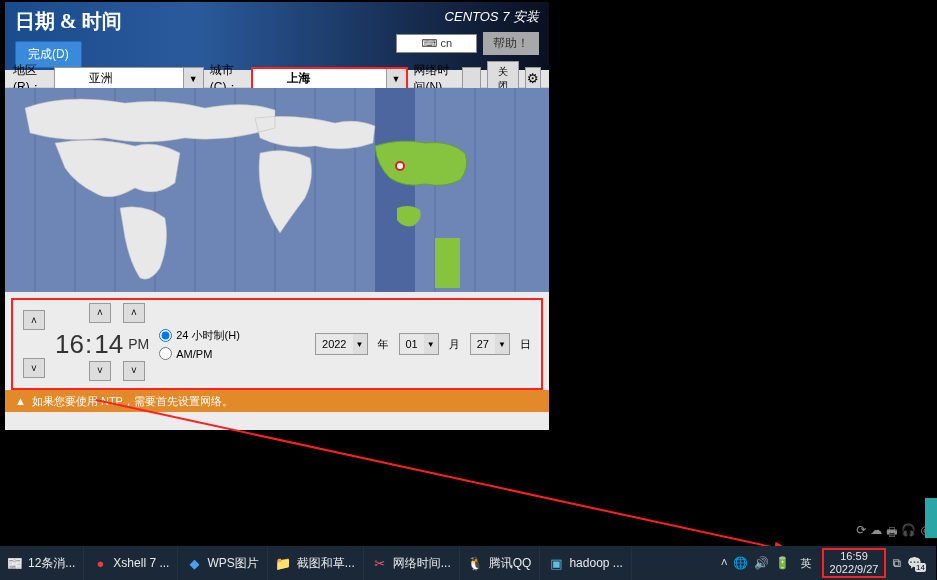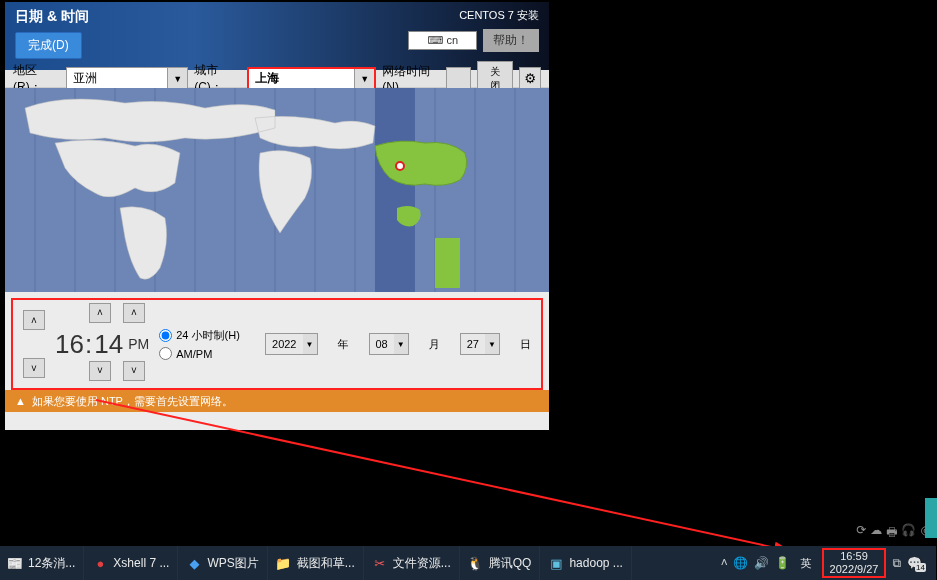--- a/index.html
+++ b/index.html
@@ -7,38 +7,39 @@
   
   .installer {
     position: absolute; left: 5px; top: 2px; width: 544px; height: 428px;
     background: #ececec;
   }
   .header {
     height: 68px; background: linear-gradient(to right, #1a4b8c 0%, #2a5a9c 35%, #0a1020 100%);
     padding: 6px 10px; color: #fff; display: flex; justify-content: space-between;
   }
   .header-left { display: flex; flex-direction: column; gap: 6px; align-items: flex-start; }
-  .title { font-size: 14px; font-weight: bold; }
+  .title { font-size: 20px; font-weight: bold; font-family: Liberation Serif, serif; }
   .done-btn {
     background: #3a8adc; color: #fff; border: 1px solid #2a6abc; padding: 4px 12px;
     font-size: 12px; border-radius: 2px; cursor: pointer;
   }
   .header-right { display: flex; flex-direction: column; gap: 6px; align-items: flex-end; font-size: 12px; }
-  .installer-title { font-size: 11px; }
+  .installer-title { font-size: 13px; font-style: italic; }
   .lang-row { display: flex; gap: 6px; align-items: center; }
-  .lang-box { background: #fff; color: #333; padding: 2px 18px; font-size: 11px; border: 1px solid #888; margin-left: 32px; }
+  .lang-box { background: #fff; color: #333; padding: 2px 24px; font-size: 11px; border: 1px solid #888; margin-left: 32px; }
   .help-btn { background: #a8a8a8; color: #333; border: none; padding: 3px 10px; font-size: 12px; cursor: pointer; }
   
   .toolbar {
     height: 18px; background: #e4e4e4; display: flex; align-items: center; padding: 0 8px;
     gap: 6px; font-size: 12px; border-bottom: 1px solid #ccc;
   }
   .combo {
     display: flex; align-items: flex-end; background: #fff; border: 1px solid #999;
     height: 24px;
+    padding-left: 28px;
   }
   .combo-input { border: none; padding: 0 6px; font-size: 12px; outline: none; height: 100%; }
   .combo-btn {
     width: 20px; height: 100%; background: #ddd; border: none; border-left: 1px solid #999;
     cursor: pointer; display: flex; align-items: center; justify-content: center; font-size: 9px;
   }
   .region-combo .combo-input { width: 100px; }
   .city-combo { border: 2px solid #ff2020; }
   .city-combo .combo-input { width: 105px; font-weight: bold; }
   .toggle-btn {
@@ -62,21 +63,21 @@
   }
   .spin-col { display: flex; flex-direction: column; align-items: center; gap: 2px; }
   .spin-btn {
     width: 22px; height: 20px; background: #ddd; border: 1px solid #999; cursor: pointer;
     display: flex; align-items: center; justify-content: center; font-size: 10px;
   }
   .time-display { font-size: 26px; font-weight: normal; color: #333; display:flex; align-items:center; gap:2px;}
   .time-val { width: 28px; text-align: left; }
   .radio-group { display: flex; flex-direction: column; gap: 4px; font-size: 11px; }
   .radio-row { display: flex; align-items: center; gap: 4px; }
-  .date-group { margin-left: auto; display: flex; align-items: center; gap: 20px; font-size: 11px; }
+  .date-group { margin-left: auto; display: flex; align-items: center; gap: 10px; font-size: 11px; }
   .date-combo { display:flex; border:1px solid #999; height:22px; }
   .date-val { padding: 3px 6px; background:#e8e8e8; font-size:11px; display:flex; align-items:center;}
   .date-arrow { width:14px; background:#ddd; display:flex; align-items:center; justify-content:center; font-size:8px; cursor:pointer;}
   
   .warning {
     height: 22px; background: #e28a2a; color: #fff; font-size: 11px;
     display: flex; align-items: center; padding: 0 10px; gap: 6px;
   }
   .warn-icon { font-weight: bold; }
   
@@ -223,21 +224,21 @@
         <span>AM/PM</span>
       </label>
     </div>
     <div class="date-group">
       <div class="date-combo">
         <span class="date-val">2022</span>
         <span class="date-arrow">▼</span>
       </div>
       <span>年</span>
       <div class="date-combo">
-        <span class="date-val">08</span>
+        <span class="date-val">01</span>
         <span class="date-arrow">▼</span>
       </div>
       <span>月</span>
       <div class="date-combo">
         <span class="date-val">27</span>
         <span class="date-arrow">▼</span>
       </div>
       <span>日</span>
     </div>
   </div>
@@ -279,21 +280,21 @@
       <div class="task-item">
         <span class="task-icon" style="color:#4aa0f0">◆</span>
         <span>WPS图片</span>
       </div>
       <div class="task-item">
         <span class="task-icon" style="color:#f0c040">📁</span>
         <span>截图和草...</span>
       </div>
       <div class="task-item">
         <span class="task-icon" style="color:#f05a5a">✂</span>
-        <span>文件资源...</span>
+        <span>网络时间...</span>
       </div>
       <div class="task-item">
         <span class="task-icon" style="color:#e0e0e0">🐧</span>
         <span>腾讯QQ</span>
       </div>
       <div class="task-item">
         <span class="task-icon" style="color:#60c0e0">▣</span>
         <span>hadoop ...</span>
       </div>
     </div>

